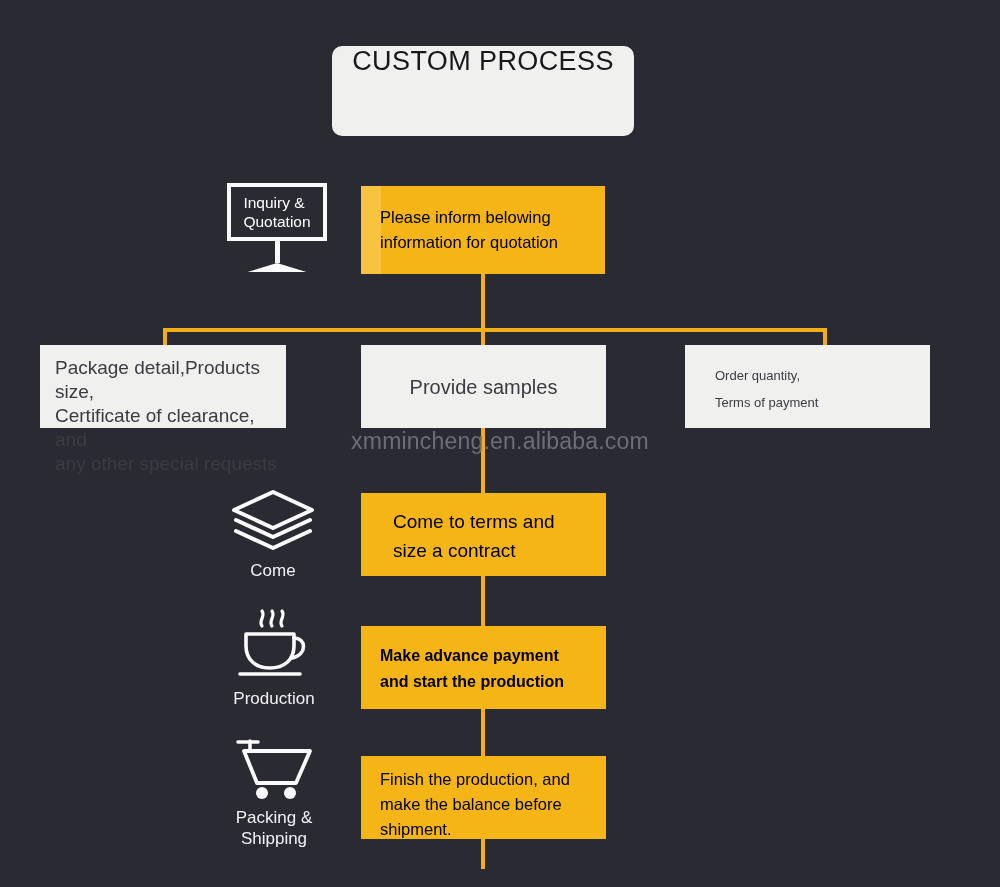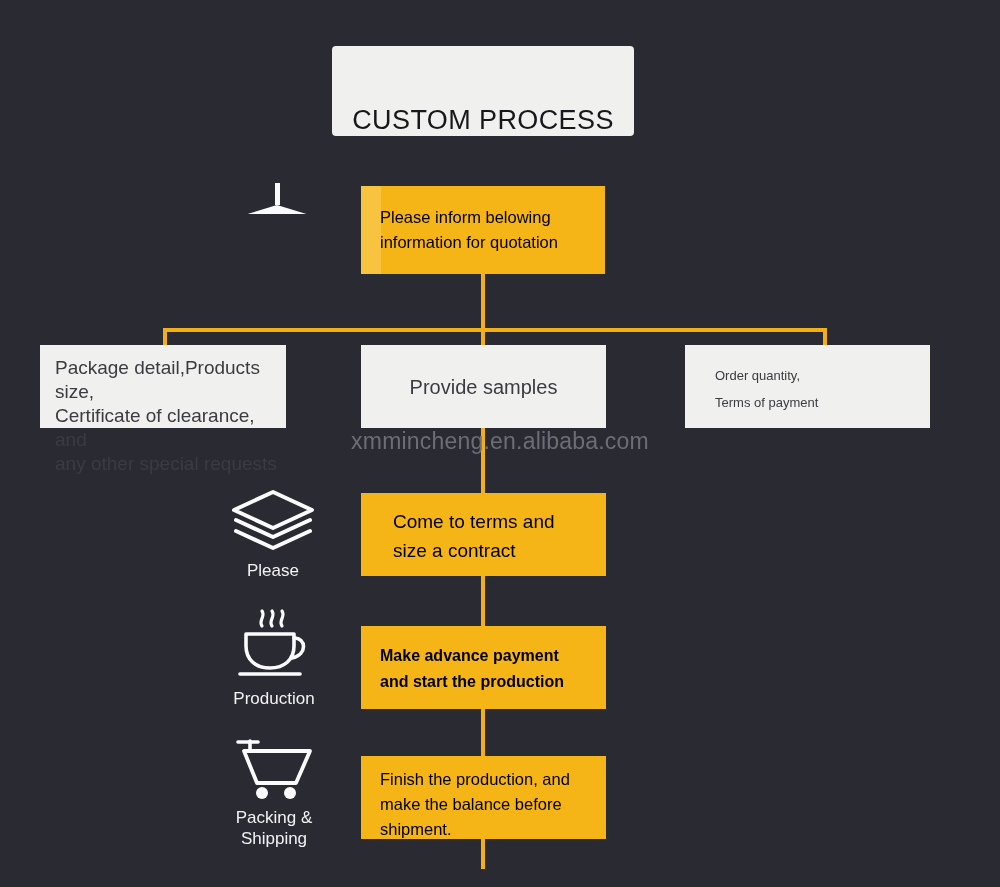--- a/index.html
+++ b/index.html
@@ -21,23 +21,23 @@
   }
 
   
   .title-card {
     position: absolute;
     left: 332px;
     top: 46px;
     width: 302px;
     height: 90px;
     background: #f0f0ef;
-    border-radius: 4px;
+    border-radius: 10px;
     display: flex;
-    align-items: flex-end;
+    align-items: flex-start;
     justify-content: center;
   }
   .title-card .title-text {
     color: #18181c;
     font-size: 27px;
     letter-spacing: 0.4px;
     white-space: nowrap;
   }
 
   
@@ -225,20 +225,24 @@
   <div class="line vline" style="left:481px; top:345px; height:83px;"></div>
   <div class="line vline" style="left:481px; top:428px; height:65px;"></div>
   <div class="line vline" style="left:481px; top:493px; height:83px;"></div>
   <div class="line vline" style="left:481px; top:576px; height:50px;"></div>
   <div class="line vline" style="left:481px; top:626px; height:83px;"></div>
   <div class="line vline" style="left:481px; top:709px; height:47px;"></div>
   <div class="line vline" style="left:481px; top:756px; height:83px;"></div>
   <div class="line vline" style="left:481px; top:839px; height:30px;"></div>
 
   <div class="icon-block" id="icon-monitor">
+    <div class="mon-screen">
+      <span class="mon-label">Inquiry &amp;
+Quotation</span>
+    </div>
     <div class="mon-neck"></div>
     <div class="mon-base"></div>
   </div>
 
   <div class="box box-yellow" id="box-quotation">
     <div class="edge"></div>
     <div class="box-txt">Please inform belowing
 information for quotation</div>
   </div>
 
@@ -258,21 +262,21 @@
   </div>
 
   <div id="watermark">xmmincheng.en.alibaba.com</div>
 
   <div class="icon-block" id="icon-order">
     <svg width="86" height="62" viewBox="0 0 86 62">
       <polygon points="43,4 82,22 43,40 4,22" fill="none" stroke="#fbfbfd" stroke-width="4" stroke-linejoin="round"></polygon>
       <polyline points="6,32 43,49 80,32" fill="none" stroke="#fbfbfd" stroke-width="4" stroke-linecap="round" stroke-linejoin="round"></polyline>
       <polyline points="6,43 43,60 80,43" fill="none" stroke="#fbfbfd" stroke-width="4" stroke-linecap="round" stroke-linejoin="round"></polyline>
     </svg>
-    <div class="icon-caption">Please</div>
+    <div class="icon-caption">Come</div>
   </div>
 
   <div class="icon-block" id="icon-packing">
     <svg width="100" height="62" viewBox="0 0 100 62">
       <line x1="14" y1="5" x2="34" y2="5" stroke="#fbfbfd" stroke-width="3.6" stroke-linecap="round"></line>
       <line x1="26" y1="4" x2="26" y2="14" stroke="#fbfbfd" stroke-width="3.6" stroke-linecap="round"></line>
       <polygon points="20,14 86,14 72,46 33,46" fill="none" stroke="#fbfbfd" stroke-width="3.8" stroke-linejoin="round"></polygon>
       <circle cx="38" cy="56" r="6" fill="#fbfbfd"></circle>
       <circle cx="66" cy="56" r="6" fill="#fbfbfd"></circle>
     </svg>

